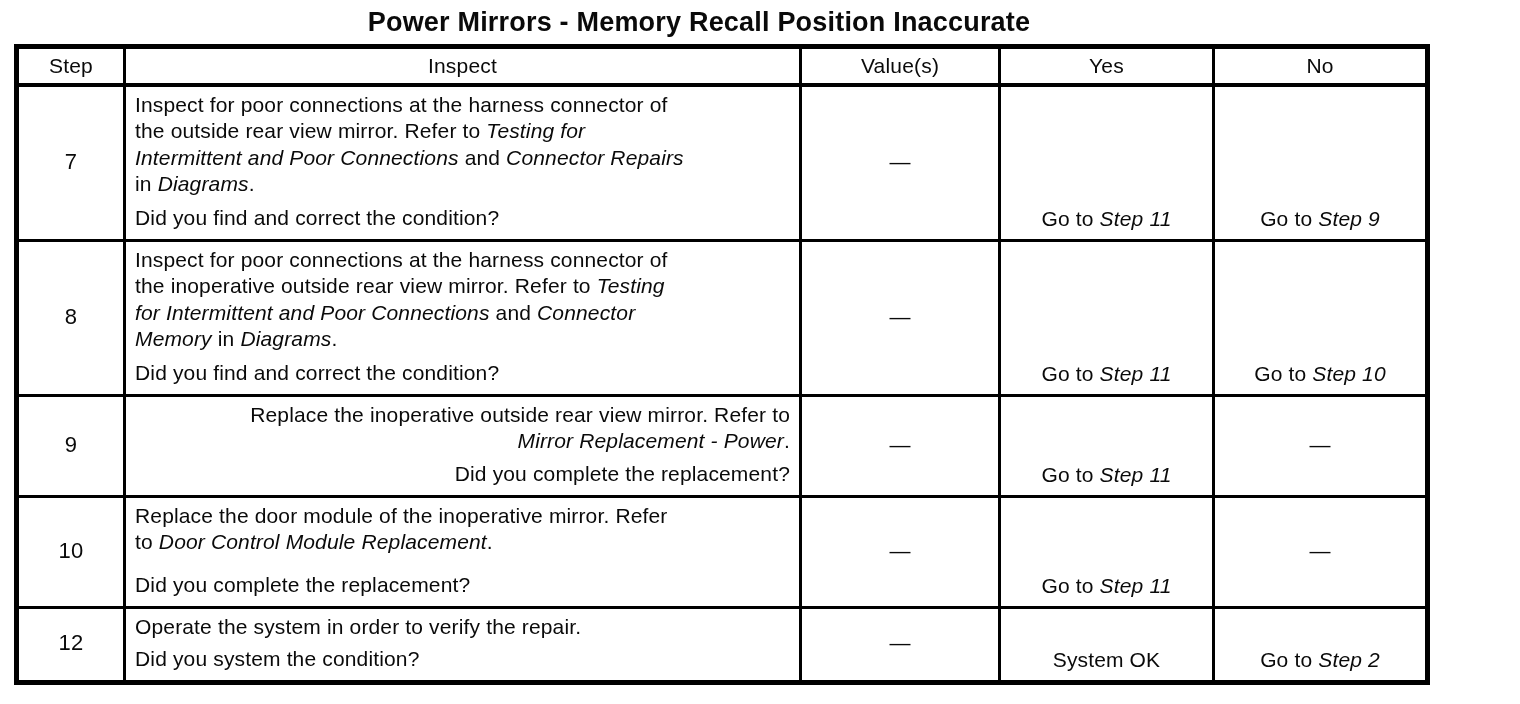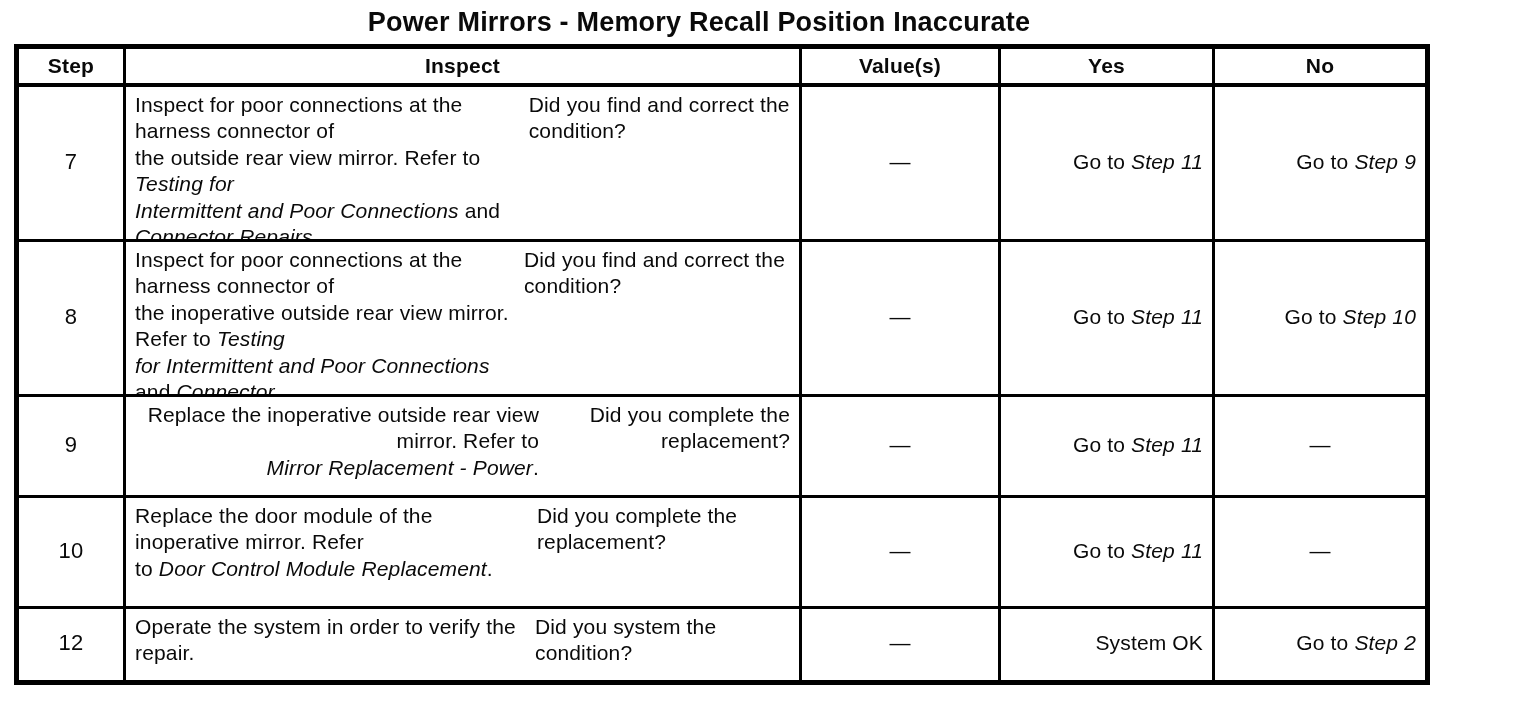--- a/index.html
+++ b/index.html
@@ -13,25 +13,25 @@
     text-align:center;margin:7px 150px 7px 0;letter-spacing:.2px;padding-left:28px;
   }
   table{
     border-collapse:collapse;table-layout:fixed;
     margin-left:14px;border:5px solid var(--line,#000);
     background:#fff;
   }
   th,td{border:3px solid var(--line,#000);padding:0;overflow:hidden;vertical-align:top;}
   thead tr{height:38px;}
   th{
-    font-size:21px;font-weight:bold;text-align:center;vertical-align:middle;
+    font-size:21px;font-weight:normal;text-align:center;vertical-align:middle;
     border-bottom:4px solid var(--line,#000);letter-spacing:.2px;
   }
   td{font-size:21px;line-height:26.5px;letter-spacing:.15px;}
-  .fill{display:flex;flex-direction:row;box-sizing:border-box;padding:5px 9px 6px 9px;}
+  .fill{display:flex;flex-direction:column;box-sizing:border-box;padding:5px 9px 6px 9px;}
   tbody tr:nth-child(1) .fill{height:152px;}
   tbody tr:nth-child(2) .fill{height:152px;}
   tbody tr:nth-child(3) .fill{height:98px;text-align:right;}
   tbody tr:nth-child(4) .fill{height:108px;}
   tbody tr:nth-child(5) .fill{height:71px;}
   .v-top{justify-content:space-between;}
   .v-middle{justify-content:center;align-items:center;}
   .v-bottom{justify-content:flex-end;align-items:center;text-align:center;}
   .step-num{font-size:22px;}
   .para i,.goto i{font-style:italic;}

